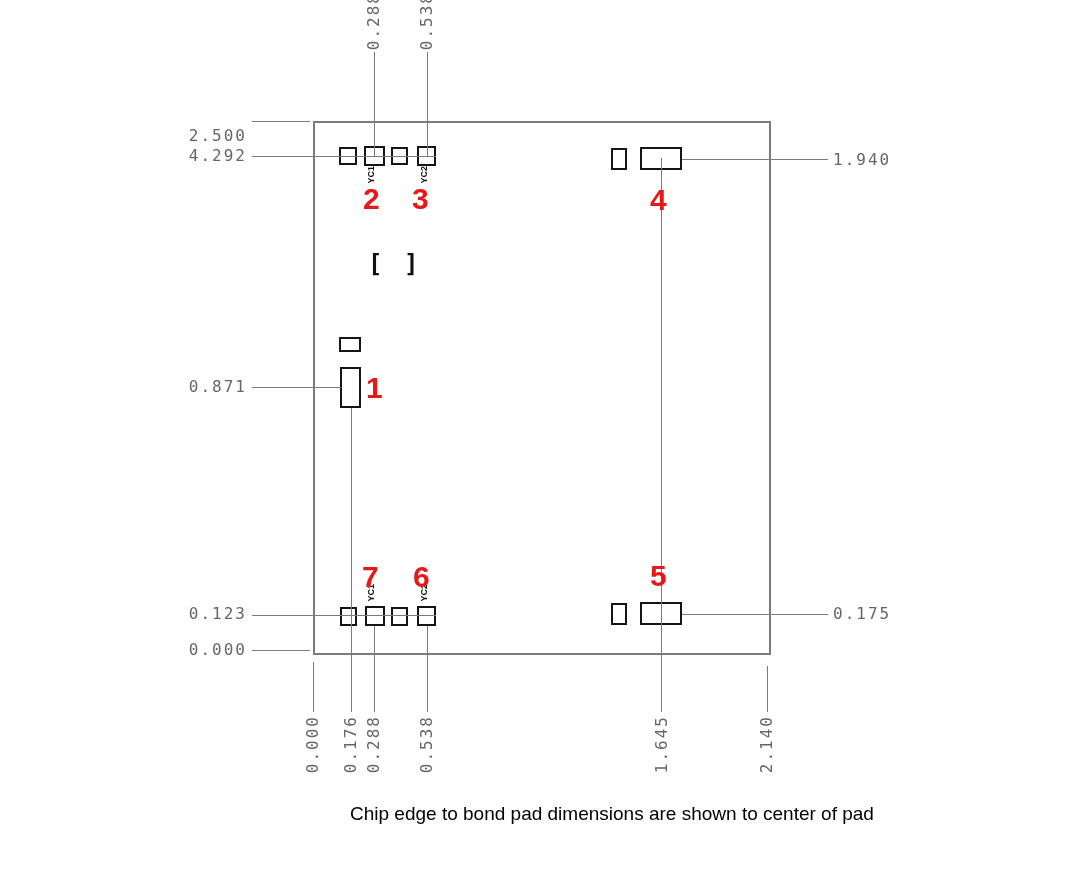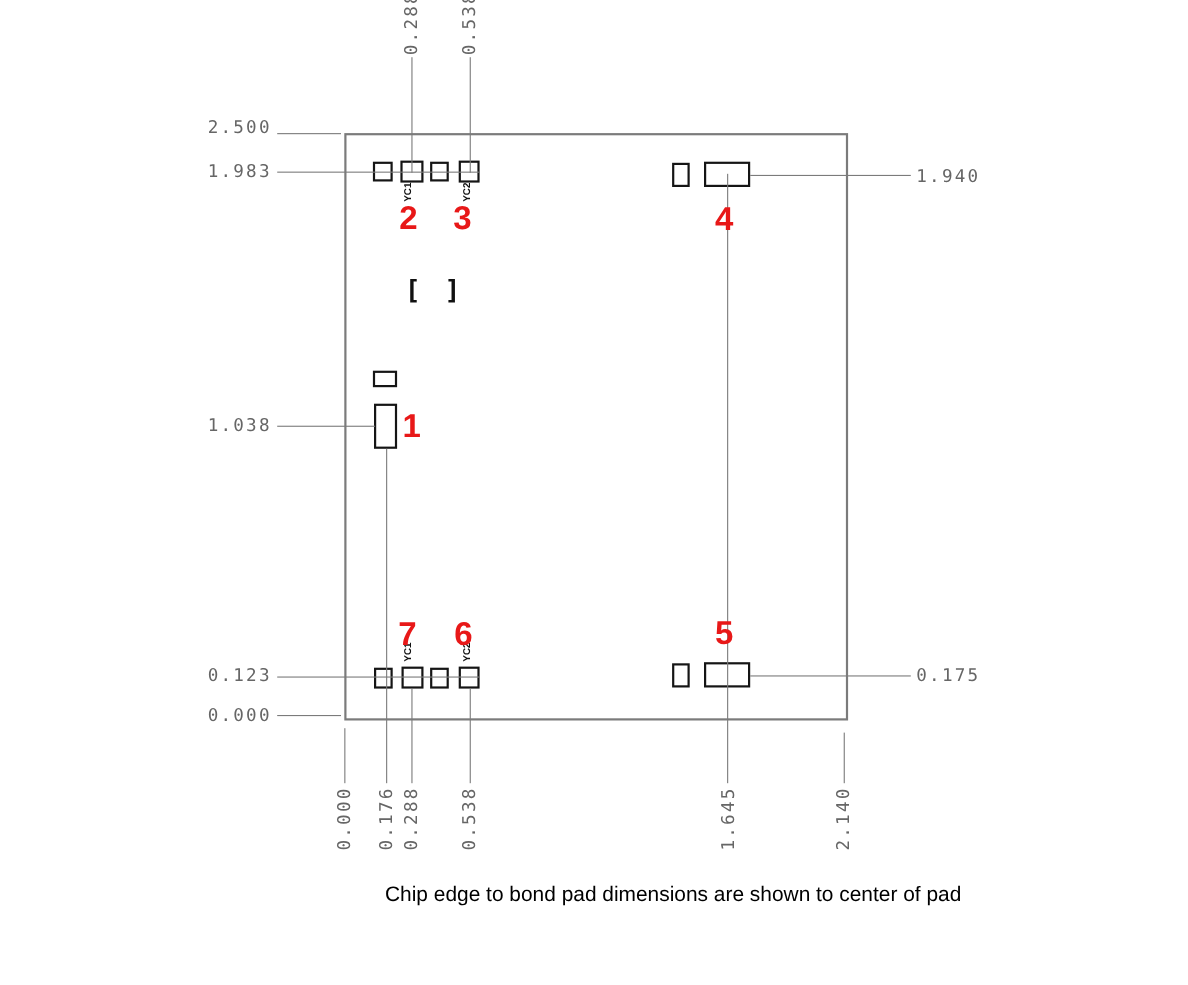--- a/index.html
+++ b/index.html
@@ -47,23 +47,23 @@
       <div class="hline" style="left: 682px; top: 159px; width: 146px;"></div>
       <div class="hline" style="left: 682px; top: 614px; width: 146px;"></div>
       <div class="vline" style="left: 374px; top: 52px; height: 105px;"></div>
       <div class="vline" style="left: 427px; top: 52px; height: 105px;"></div>
       <div class="vline" style="left: 351px; top: 408px; height: 304px;"></div>
       <div class="vline" style="left: 374px; top: 626px; height: 86px;"></div>
       <div class="vline" style="left: 427px; top: 626px; height: 86px;"></div>
       <div class="vline" style="left: 661px; top: 158px; height: 554px;"></div>
       <div class="vline" style="left: 313px; top: 662px; height: 50px;"></div>
       <div class="vline" style="left: 767px; top: 666px; height: 46px;"></div>
-      <span class="dimtext" style="right: 833px; top: 106px;">2.500</span>
-      <span class="dimtext" style="right: 833px; top: 146px;">1.983</span>
-      <span class="dimtext" style="right: 833px; top: 377px;">1.038</span>
+      <span class="dimtext" style="right: 833px; top: 126px;">2.500</span>
+      <span class="dimtext" style="right: 833px; top: 146px;">4.292</span>
+      <span class="dimtext" style="right: 833px; top: 377px;">0.871</span>
       <span class="dimtext" style="right: 833px; top: 604px;">0.123</span>
       <span class="dimtext" style="right: 833px; top: 640px;">0.000</span>
       <span class="dimtext" style="left: 833px; top: 150px;">1.940</span>
       <span class="dimtext" style="left: 833px; top: 604px;">0.175</span>
       <span class="vtext" style="left: 364px; top: -8px;">0.288</span>
       <span class="vtext" style="left: 417px; top: -8px;">0.538</span>
       <span class="vtext" style="left: 303px; top: 715px;">0.000</span>
       <span class="vtext" style="left: 341px; top: 715px;">0.176</span>
       <span class="vtext" style="left: 364px; top: 715px;">0.288</span>
       <span class="vtext" style="left: 417px; top: 715px;">0.538</span>

